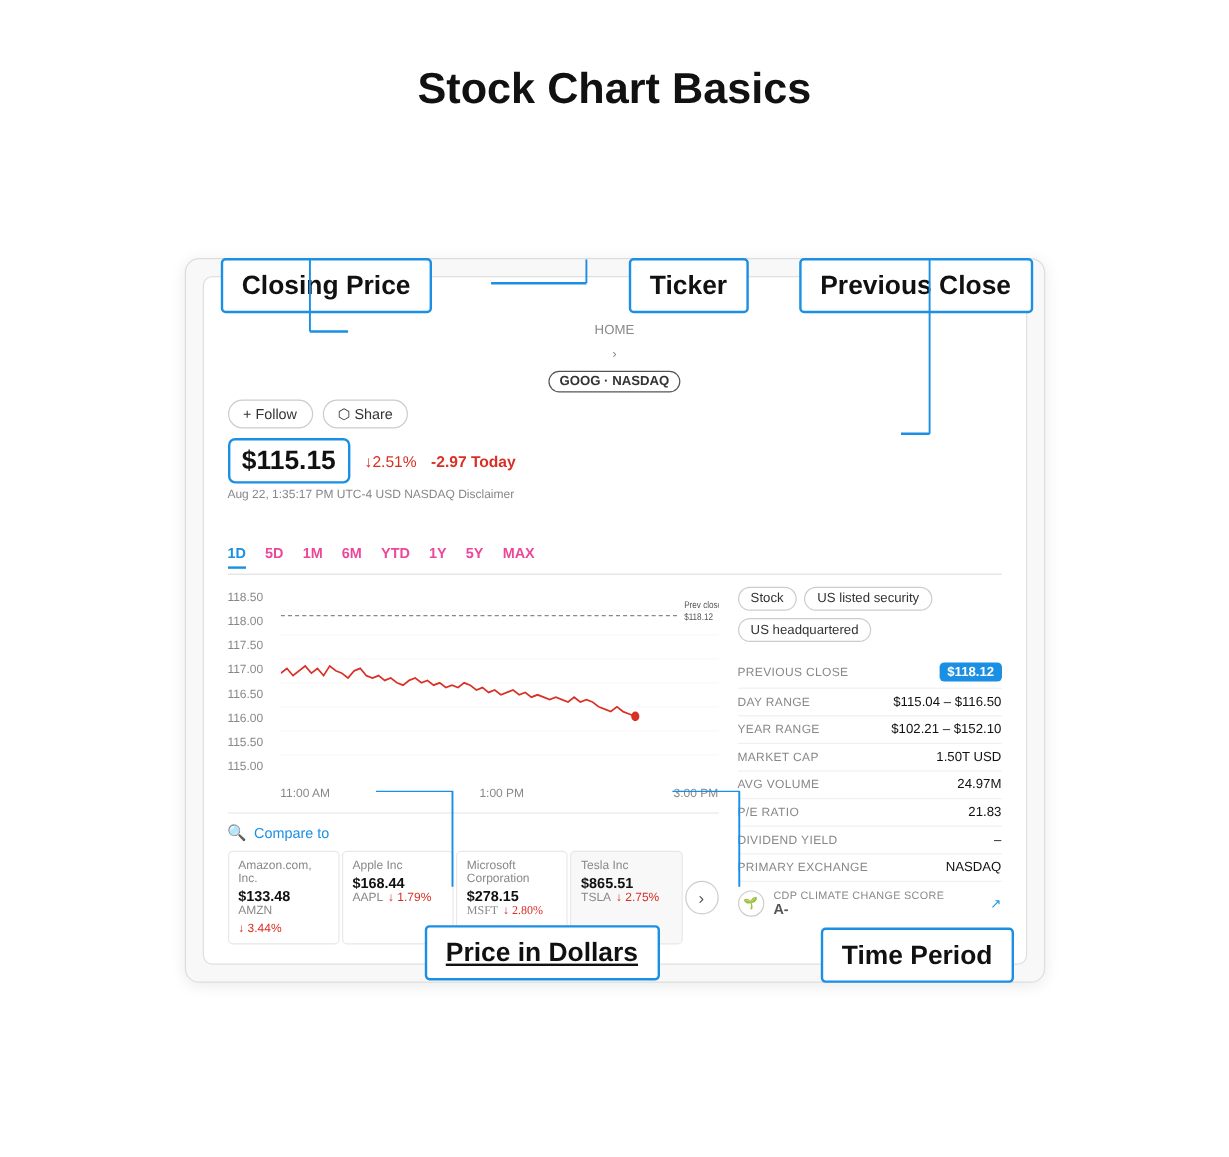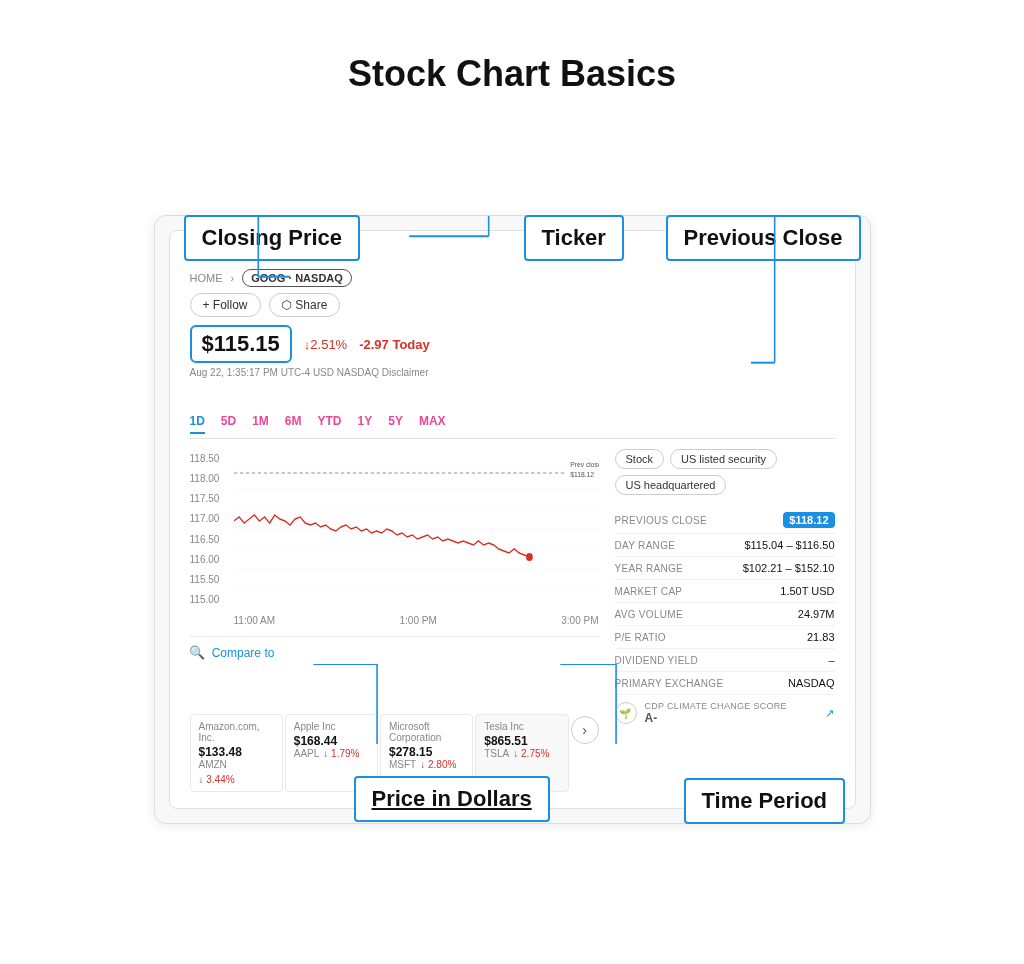--- a/index.html
+++ b/index.html
@@ -80,20 +80,21 @@
     .dot-green { background: #28c840; }
 
     
     .breadcrumb {
       display: flex;
       align-items: center;
       gap: 8px;
       font-size: 11px;
       color: #888;
       margin-bottom: 6px;
+      flex-direction: column;
     }
     .breadcrumb-home { color: #888; }
     .ticker-badge {
       border: 1.5px solid #555;
       border-radius: 12px;
       padding: 2px 8px;
       font-size: 11px;
       font-weight: 600;
       color: #333;
     }
@@ -280,21 +281,20 @@
     .compare-stocks {
       display: flex;
       gap: 2px;
     }
     .stock-item {
       flex: 1;
       border: 1px solid #e8e8e8;
       border-radius: 4px;
       padding: 6px 8px;
       font-size: 11px;
-      margin-top: 46px;
     }
     .stock-item-name {
       color: #888;
       font-size: 10px;
       margin-bottom: 2px;
     }
     .stock-item-price {
       font-weight: 600;
       font-size: 12px;
       color: #111;
@@ -522,21 +522,21 @@
                 <div class="stock-item-name">Apple Inc</div>
                 <div class="stock-item-price">$168.44</div>
                 <div style="display:flex; align-items:center; gap:4px;">
                   <span class="stock-item-ticker">AAPL</span>
                   <span class="stock-item-change">↓ 1.79%</span>
                 </div>
               </div>
               <div class="stock-item">
                 <div class="stock-item-name">Microsoft Corporation</div>
                 <div class="stock-item-price">$278.15</div>
-                <div style="display:flex; align-items:flex-end; gap:4px;">
+                <div style="display:flex; align-items:flex-end; gap:4px;font-family:Liberation Serif, serif;">
                   <span class="stock-item-ticker">MSFT</span>
                   <span class="stock-item-change">↓ 2.80%</span>
                 </div>
               </div>
               <div class="stock-item stock-item-tesla">
                 <div class="stock-item-name">Tesla Inc</div>
                 <div class="stock-item-price">$865.51</div>
                 <div style="display:flex; align-items:center; gap:4px;">
                   <span class="stock-item-ticker">TSLA</span>
                   <span class="stock-item-change">↓ 2.75%</span>

